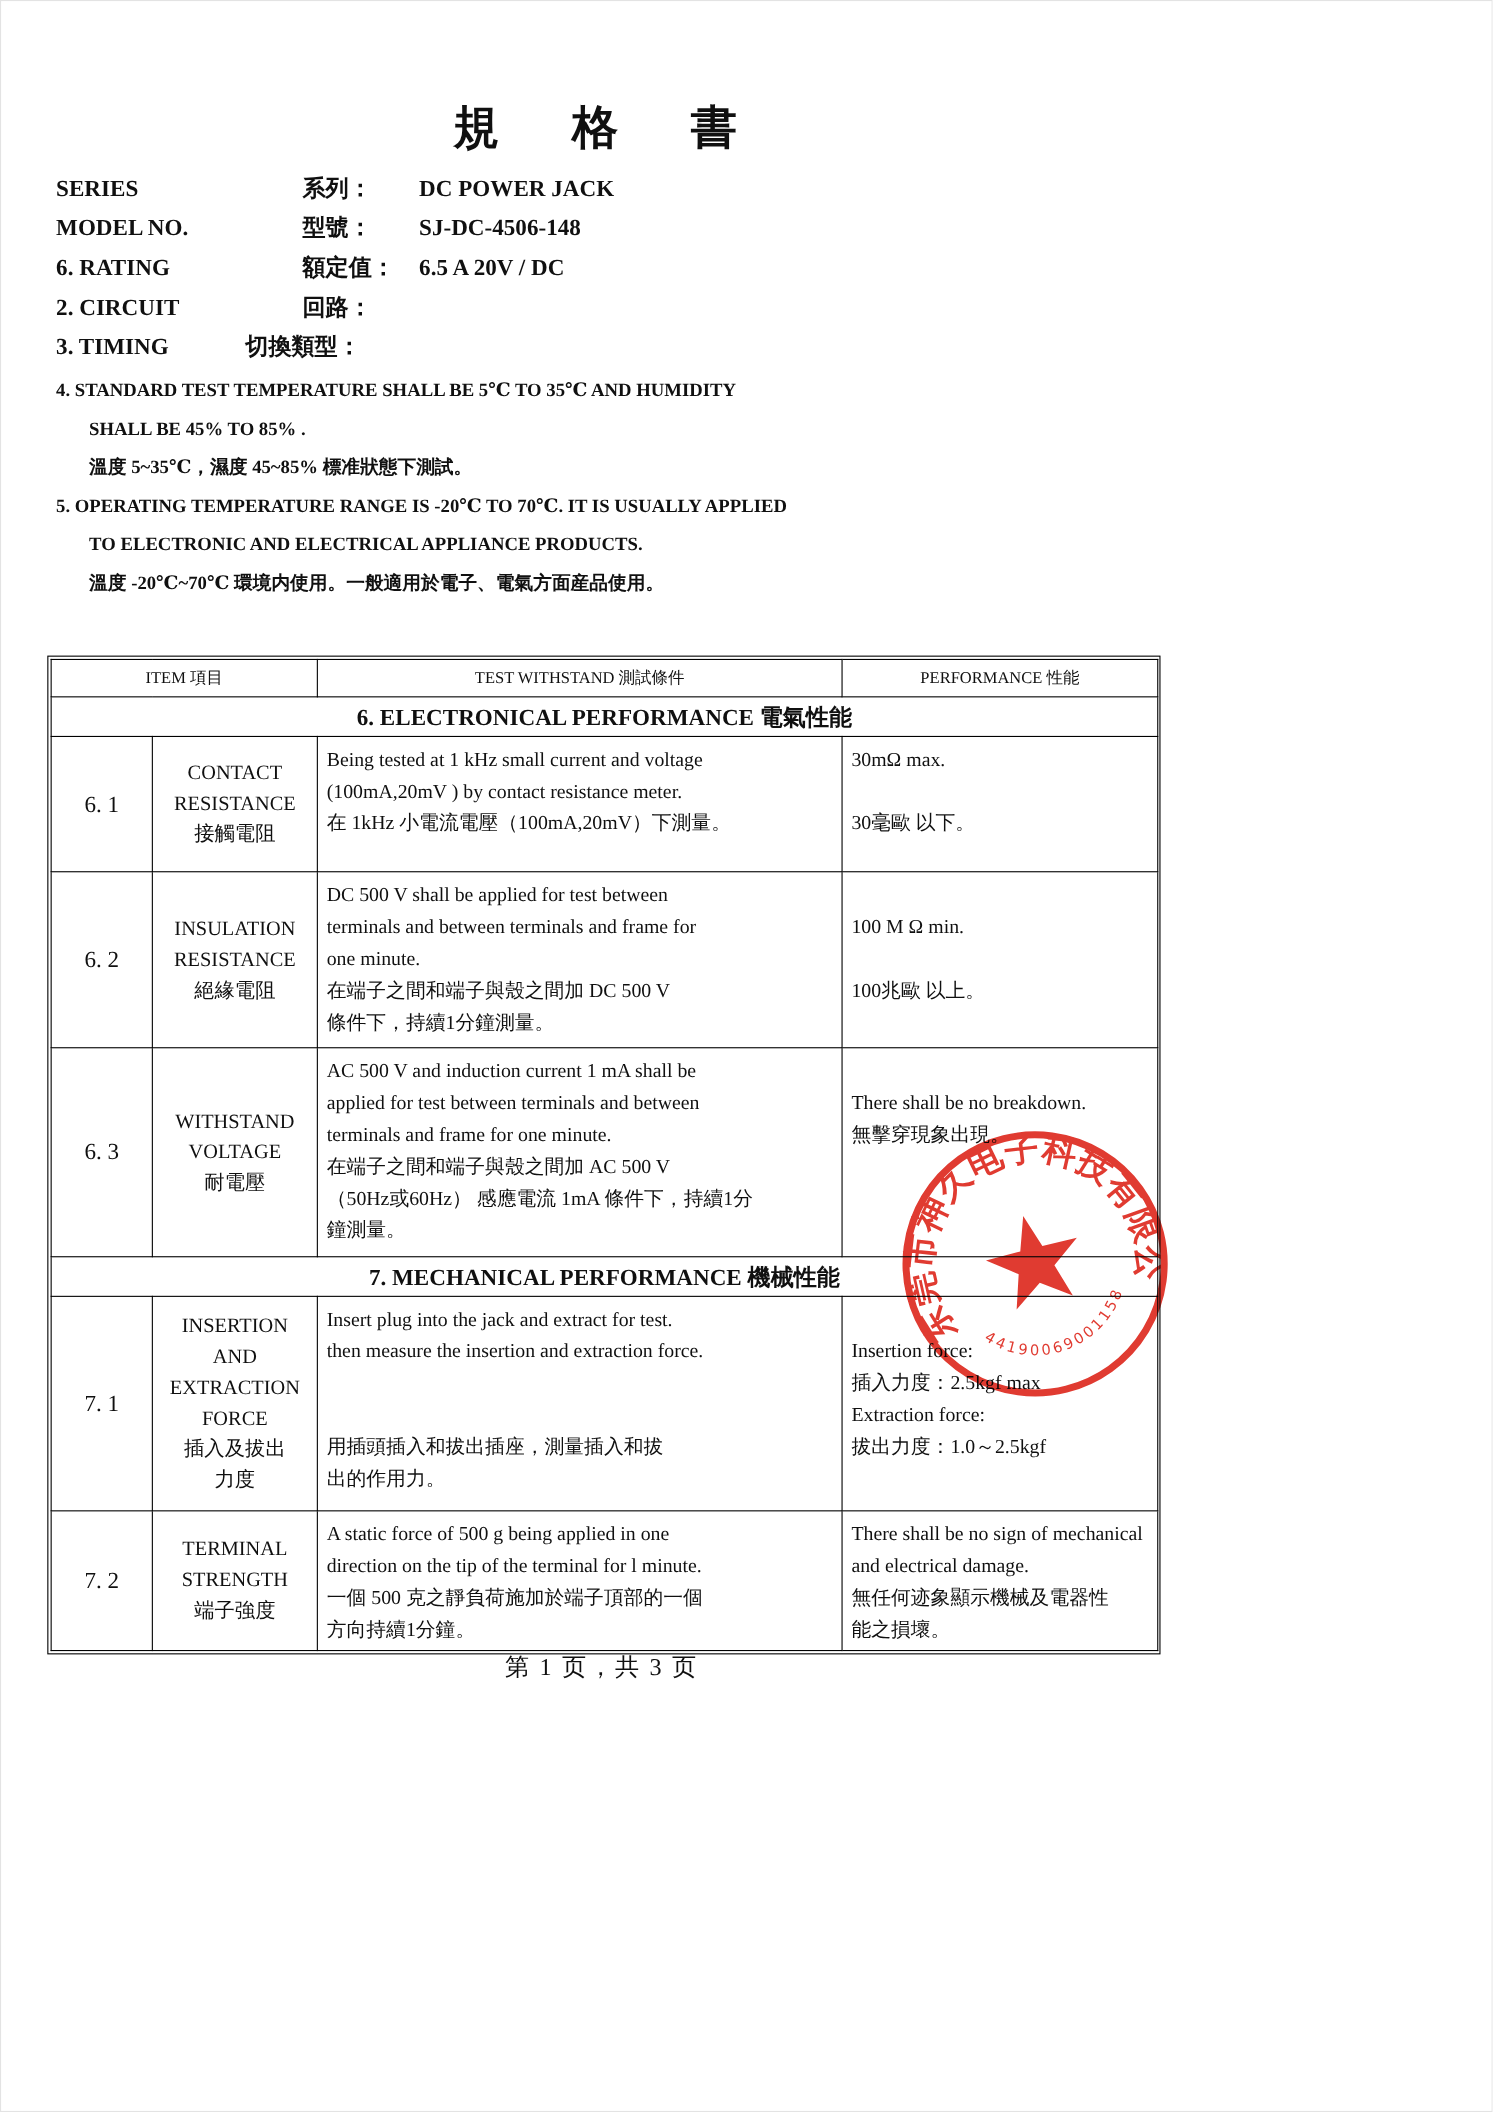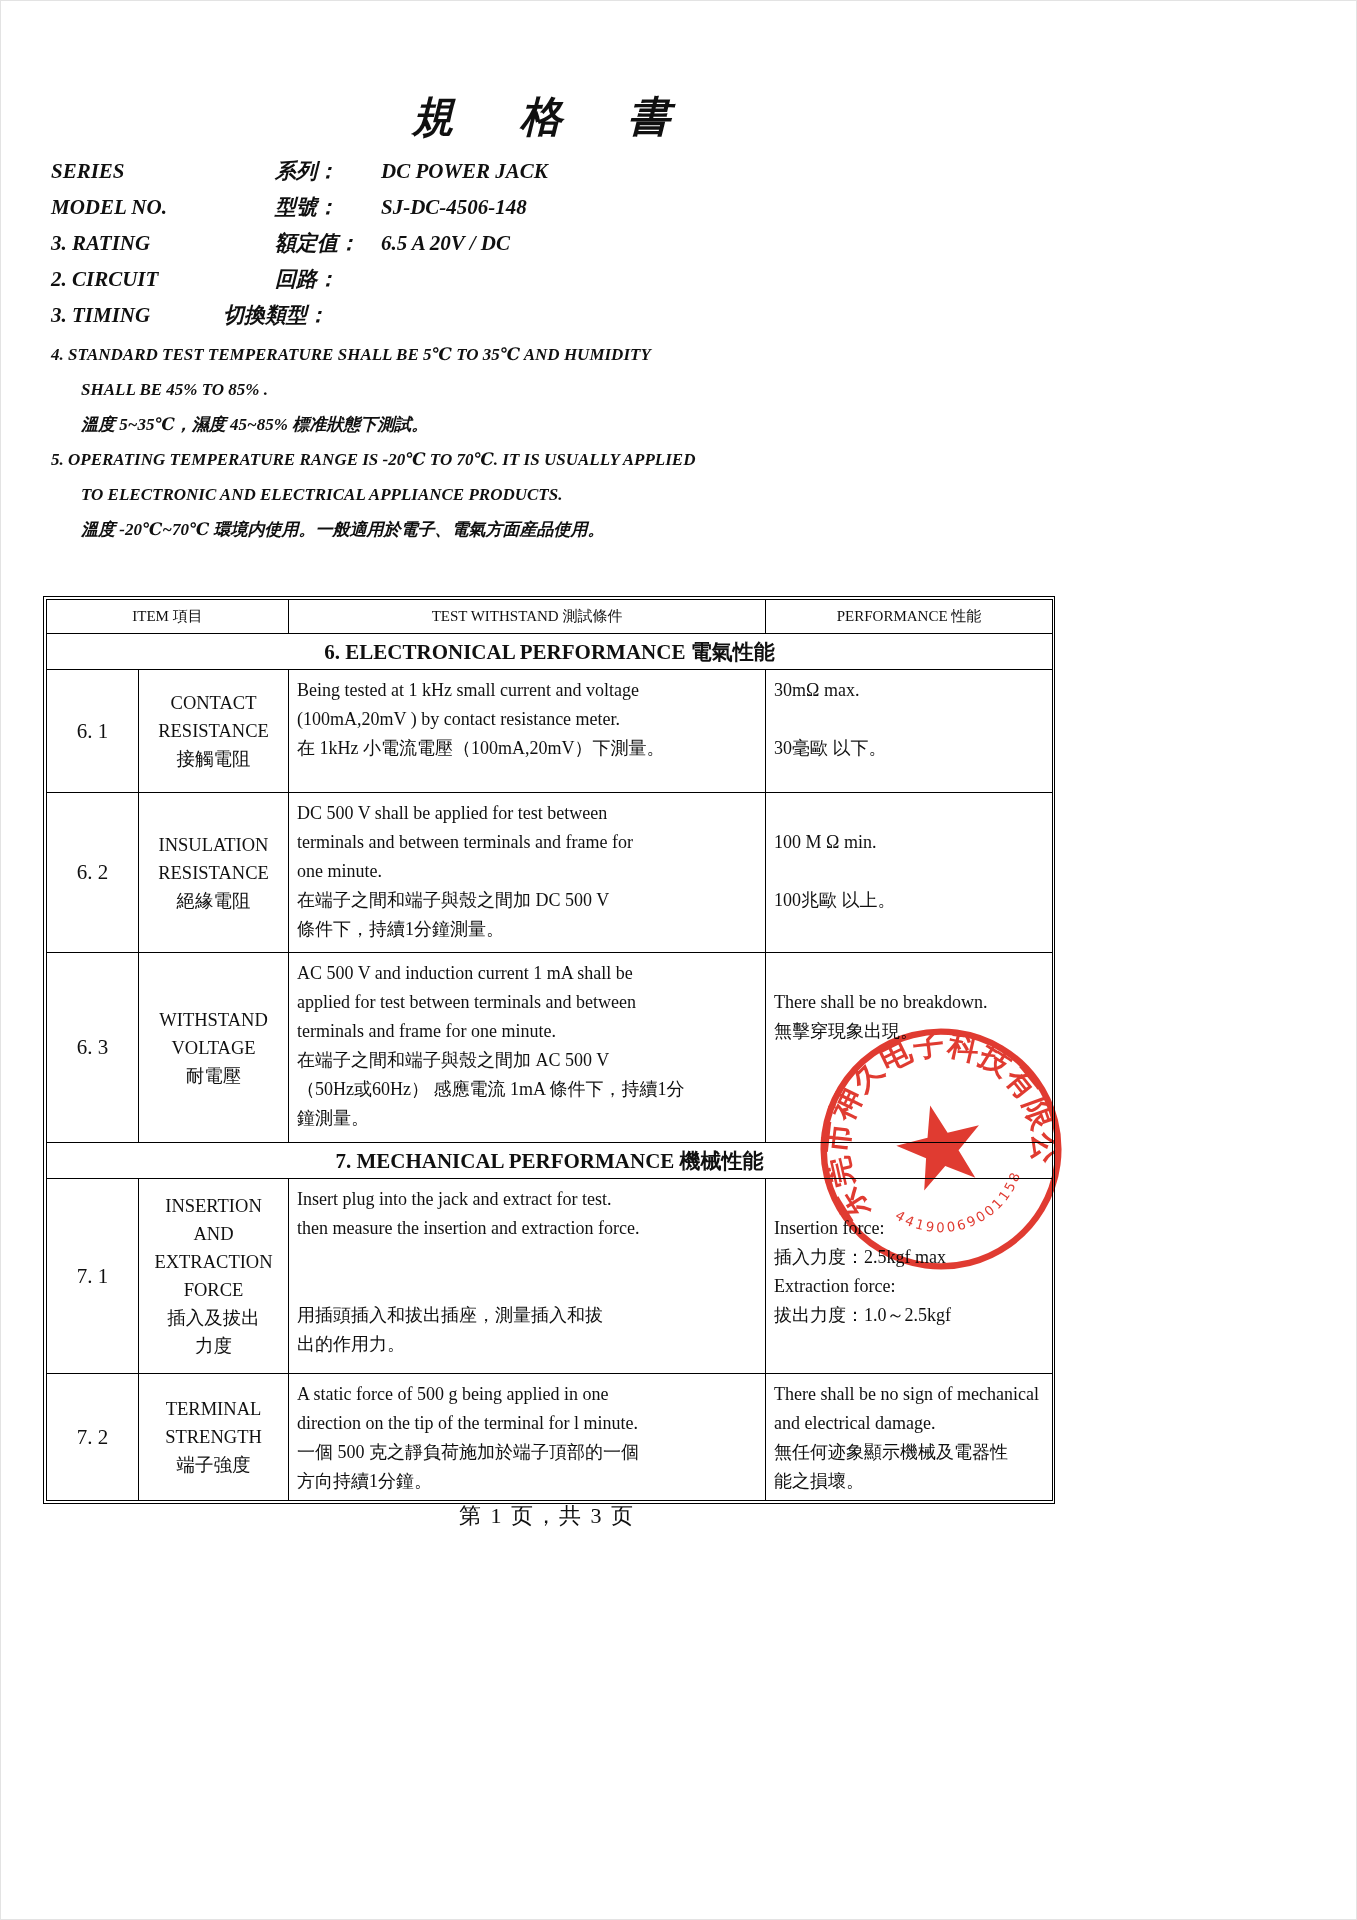--- a/index.html
+++ b/index.html
@@ -6,21 +6,21 @@
   html,body { background:#fff; }
   body {
     width:1357px; height:1920px;
     font-family:"Liberation Serif","DejaVu Serif",serif;
     color:#101010; position:relative; overflow:hidden;
   }
   .page {
     position:absolute; left:0; top:0; width:1357px; height:1920px;
     background:#ffffff; border:1px solid #e3e3e3;
   }
-  .content { position:absolute; left:42px; top:0; width:1008px;font-style:italic; }
+  .content { position:absolute; left:42px; top:0; width:1008px; }
 
   
   .title-cn {
     margin-top:92px; text-align:center;
     font-size:42px; font-weight:bold; letter-spacing:12px; line-height:48px;
   }
   .title-en {
     text-align:center; font-size:37px; font-weight:bold;
     letter-spacing:1px; line-height:46px;
   }
@@ -102,21 +102,21 @@
         <span class="f-en">SERIES</span>
         <span class="f-cn">系列：</span>
         <span class="f-val">DC POWER JACK</span>
       </div>
       <div class="field">
         <span class="f-en">MODEL  NO.</span>
         <span class="f-cn">型號：</span>
         <span class="f-val">SJ-DC-4506-148</span>
       </div>
       <div class="field">
-        <span class="f-en">3.  RATING</span>
+        <span class="f-en">6.  RATING</span>
         <span class="f-cn">額定值：</span>
         <span class="f-val">6.5 A 20V / DC</span>
       </div>
       <div class="field">
         <span class="f-en">2.  CIRCUIT</span>
         <span class="f-cn">回路：</span>
         <span class="f-val"></span>
       </div>
       <div class="field timing">
         <span class="f-en">3.  TIMING</span>

